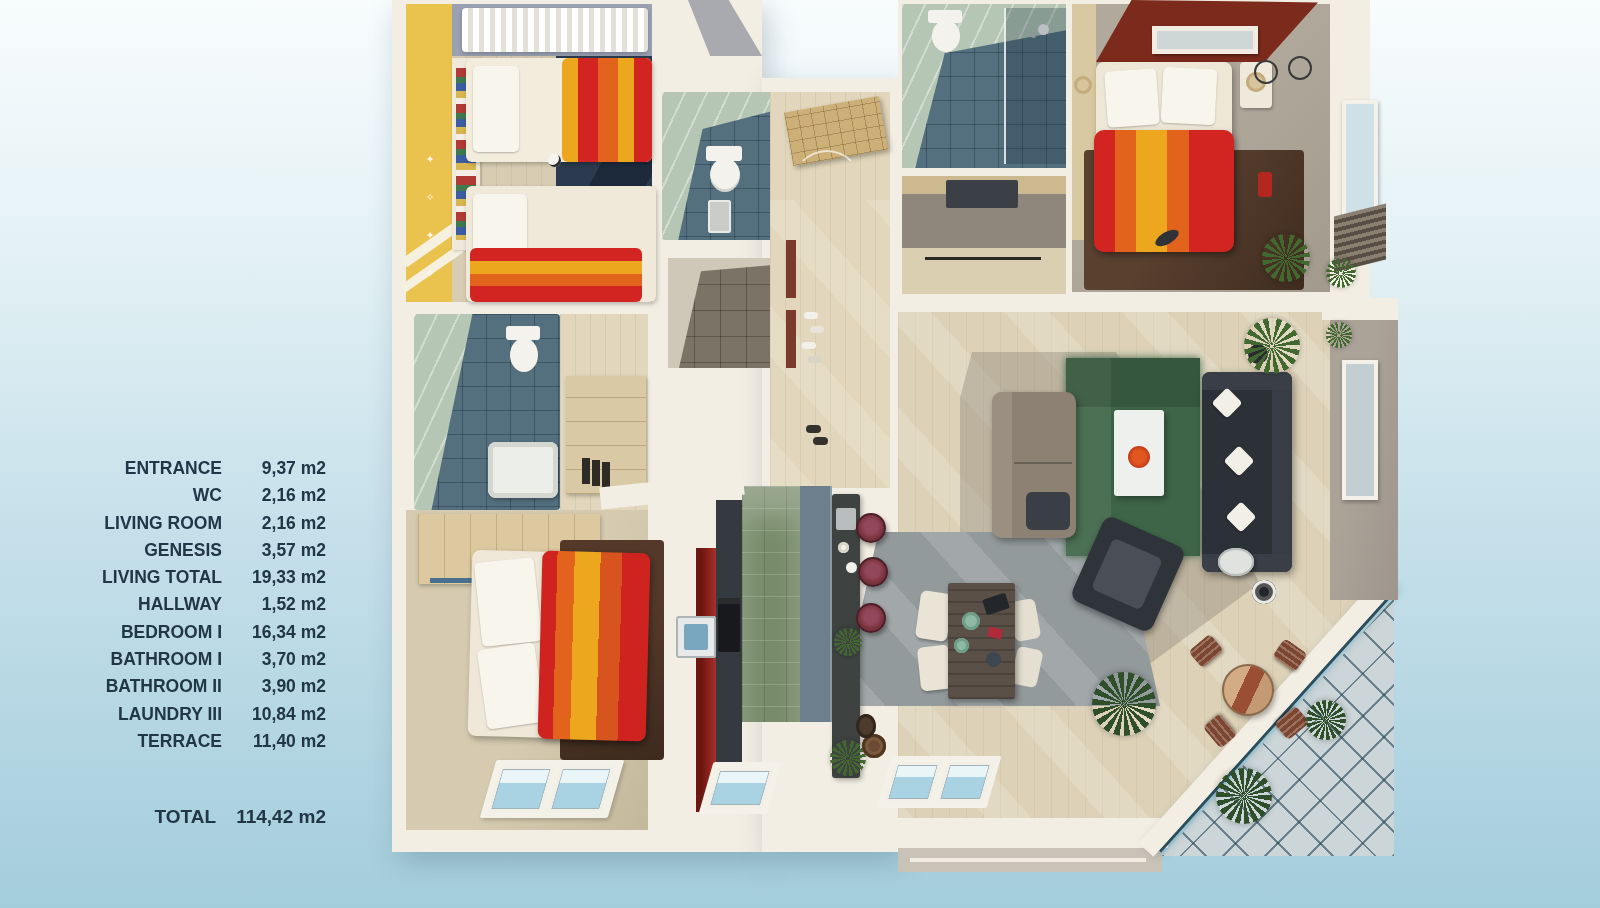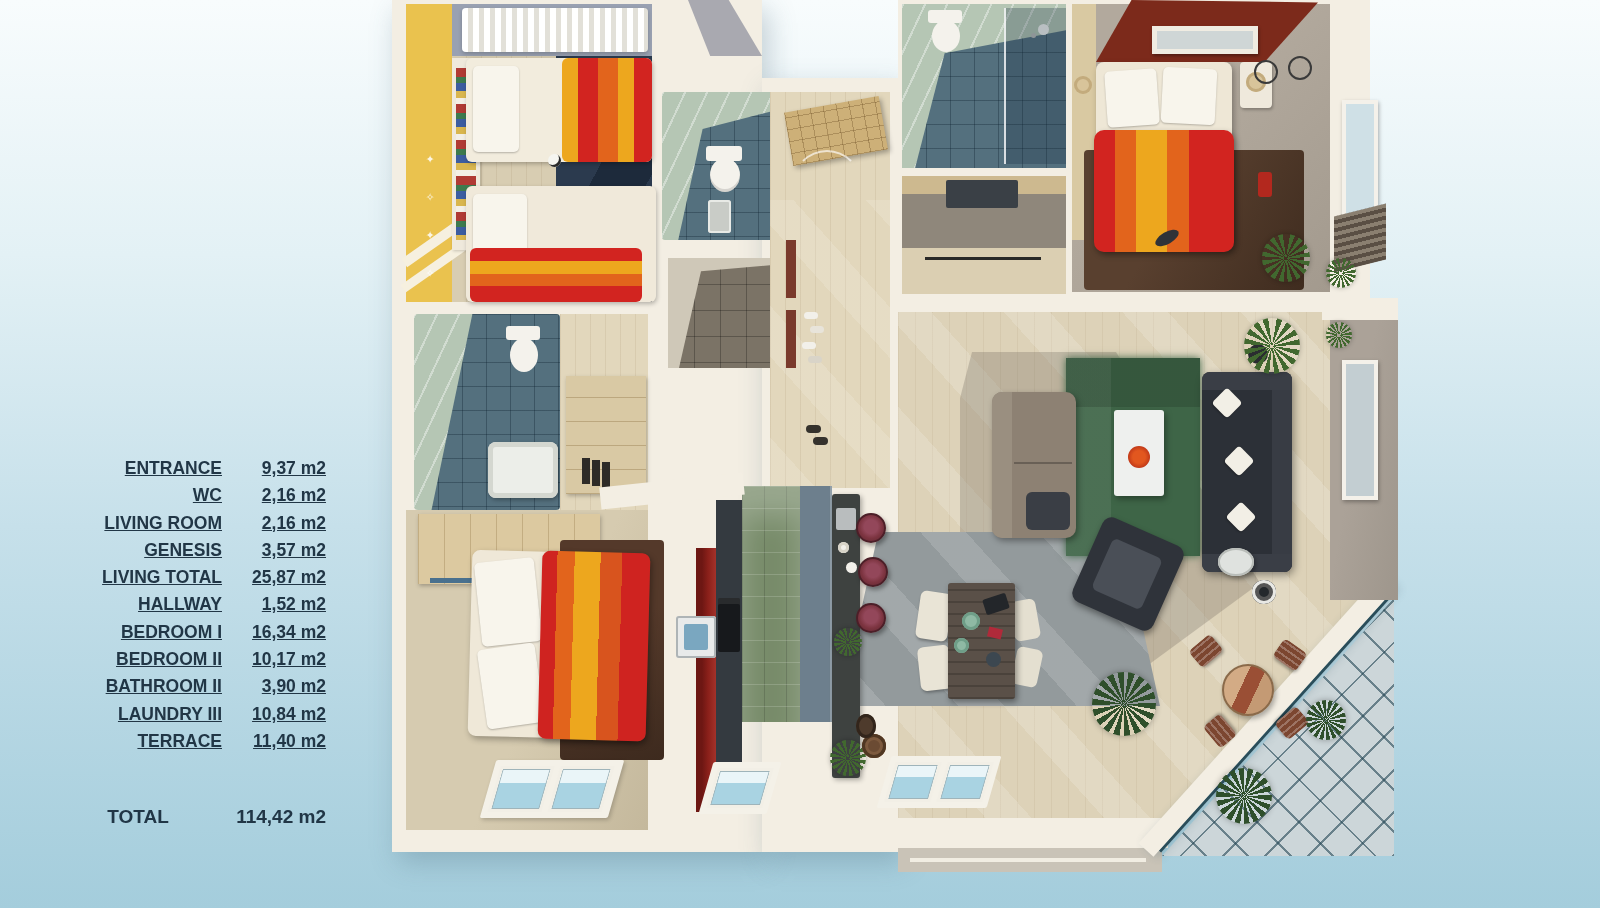--- a/index.html
+++ b/index.html
@@ -1,27 +1,27 @@
 <!DOCTYPE html>
 <html><head>
 <meta charset="utf-8">
 <style>
   html,body{margin:0;padding:0;}
   body{font-family:"Liberation Sans","DejaVu Sans",sans-serif;}
   #stage{position:relative;width:1600px;height:908px;overflow:hidden;
          background:linear-gradient(180deg,#f8fcfd 0%,#e3f1f5 28%,#c6e0ea 58%,#a4cddc 100%);}
   .a,i,b,u{position:absolute;display:block;font-style:normal;font-weight:normal;text-decoration:none;box-sizing:border-box;}
   
-  #legend{left:60px;top:455px;width:266px;color:#213646;text-decoration:underline;}
+  #legend{left:60px;top:455px;width:266px;color:#213646;}
   .lrow{position:relative;display:flex;height:27.3px;line-height:27.3px;font-size:17.5px;font-weight:600;}
   .lrow .lab{flex:1;text-align:right;padding-right:0;}
   .lrow .val{width:104px;text-align:right;}
   #total-row{position:absolute;left:60px;top:803px;width:266px;display:flex;height:28px;line-height:28px;
              font-size:19px;font-weight:700;color:#213646;}
-  #total-row .lab{flex:1;text-align:center;}
+  #total-row .lab{flex:1;text-align:right;}
   #total-row .val{width:110px;text-align:right;}
   
   .wallbase{background:#f3eee3;box-shadow:6px 10px 26px rgba(60,95,110,.28);}
   .wood{background-color:#e2d7bc;background-image:repeating-linear-gradient(90deg,rgba(125,95,55,.10) 0 1px,rgba(0,0,0,0) 1px 15px);}
   .wood2{background-color:#d8cdb2;background-image:repeating-linear-gradient(90deg,rgba(125,95,55,.10) 0 1px,rgba(0,0,0,0) 1px 15px);}
   .sage{background-color:#b5c6b4;background-image:repeating-linear-gradient(115deg,rgba(255,255,255,.38) 0 2px,rgba(0,0,0,0) 2px 20px);}
   .slate{background-color:#54707e;background-image:linear-gradient(rgba(15,35,50,.35) 1px,rgba(0,0,0,0) 1px),linear-gradient(90deg,rgba(15,35,50,.35) 1px,rgba(0,0,0,0) 1px);background-size:24px 24px;}
   .gtile{background-color:#7b7366;background-image:linear-gradient(rgba(0,0,0,.25) 1px,rgba(0,0,0,0) 1px),linear-gradient(90deg,rgba(0,0,0,.25) 1px,rgba(0,0,0,0) 1px);background-size:26px 26px;}
   .tgrid{background-color:#ccd6d9;background-image:repeating-linear-gradient(45deg,rgba(38,72,86,.6) 0 2px,rgba(0,0,0,0) 2px 30px),repeating-linear-gradient(-45deg,rgba(38,72,86,.6) 0 2px,rgba(0,0,0,0) 2px 30px);}
   .sun{background:repeating-linear-gradient(48deg,rgba(255,255,255,.20) 0 34px,rgba(255,255,255,0) 34px 88px);}
@@ -54,33 +54,33 @@
     <div class="lrow">
         <span class="lab">LIVING ROOM</span>
         <span class="val">2,16 m2</span>
       </div>
     <div class="lrow">
         <span class="lab">GENESIS</span>
         <span class="val">3,57 m2</span>
       </div>
     <div class="lrow">
         <span class="lab">LIVING TOTAL</span>
-        <span class="val">25,87 m2</span>
+        <span class="val">19,33 m2</span>
       </div>
     <div class="lrow">
         <span class="lab">HALLWAY</span>
         <span class="val">1,52 m2</span>
       </div>
     <div class="lrow">
         <span class="lab">BEDROOM I</span>
         <span class="val">16,34 m2</span>
       </div>
     <div class="lrow">
-        <span class="lab">BEDROOM II</span>
-        <span class="val">10,17 m2</span>
+        <span class="lab">BATHROOM I</span>
+        <span class="val">3,70 m2</span>
       </div>
     <div class="lrow">
         <span class="lab">BATHROOM II</span>
         <span class="val">3,90 m2</span>
       </div>
     <div class="lrow">
         <span class="lab">LAUNDRY III</span>
         <span class="val">10,84 m2</span>
       </div>
     <div class="lrow">

